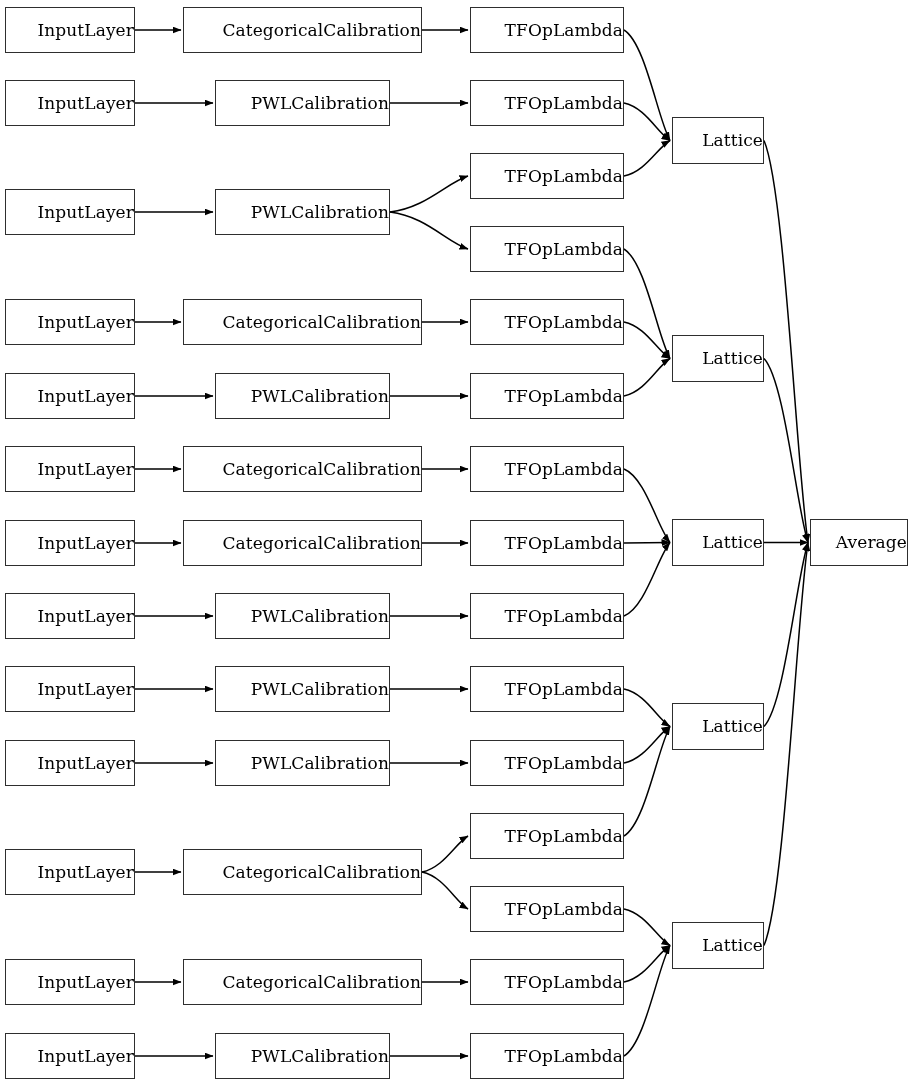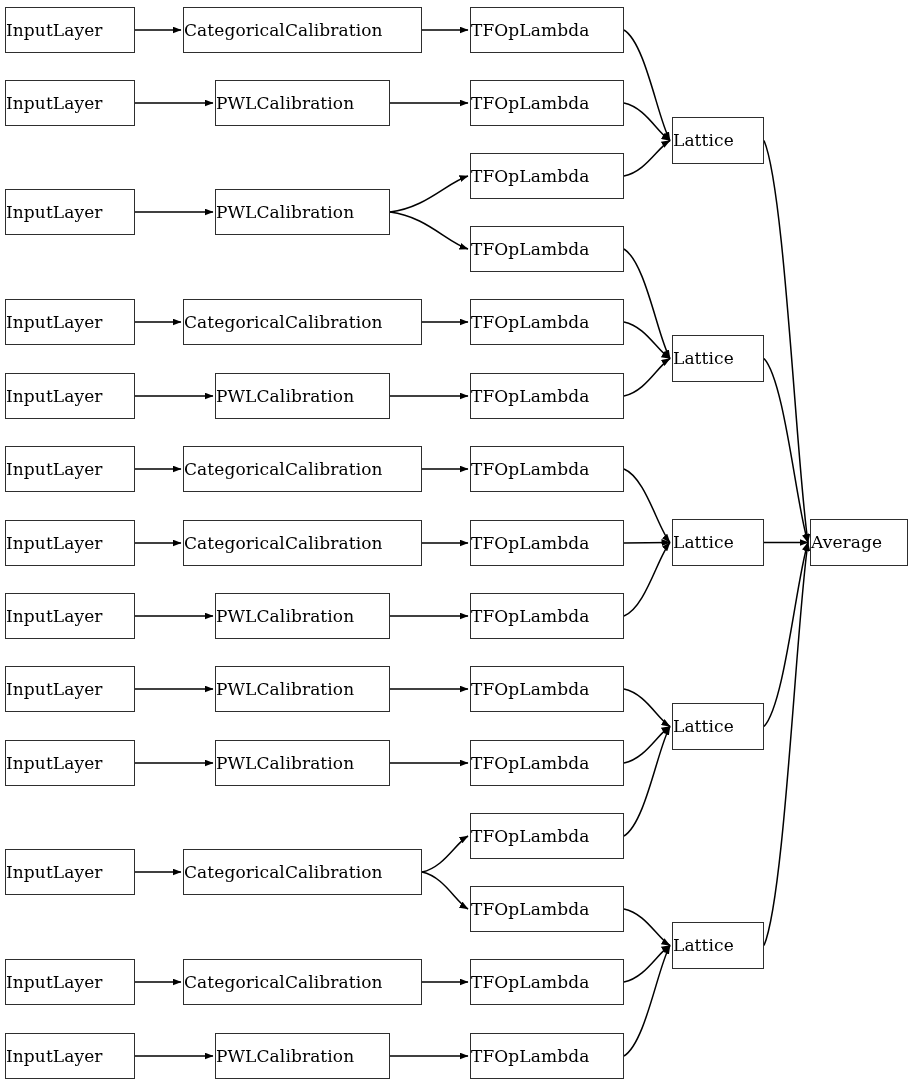--- a/index.html
+++ b/index.html
@@ -23,21 +23,21 @@
     height: 1087px;
     pointer-events: none;
   }
   .node {
     position: absolute;
     box-sizing: border-box;
     border: 1px solid #2e2e2e;
     background: #ffffff;
     display: flex;
     align-items: center;
-    justify-content: flex-start;
+    justify-content: flex-end;
     color: #000000;
     font-size: 17px;
     line-height: 1;
     white-space: nowrap;
     letter-spacing: 0.1px;
   }
   .node-label {
     display: block;
     pointer-events: none;
   }

